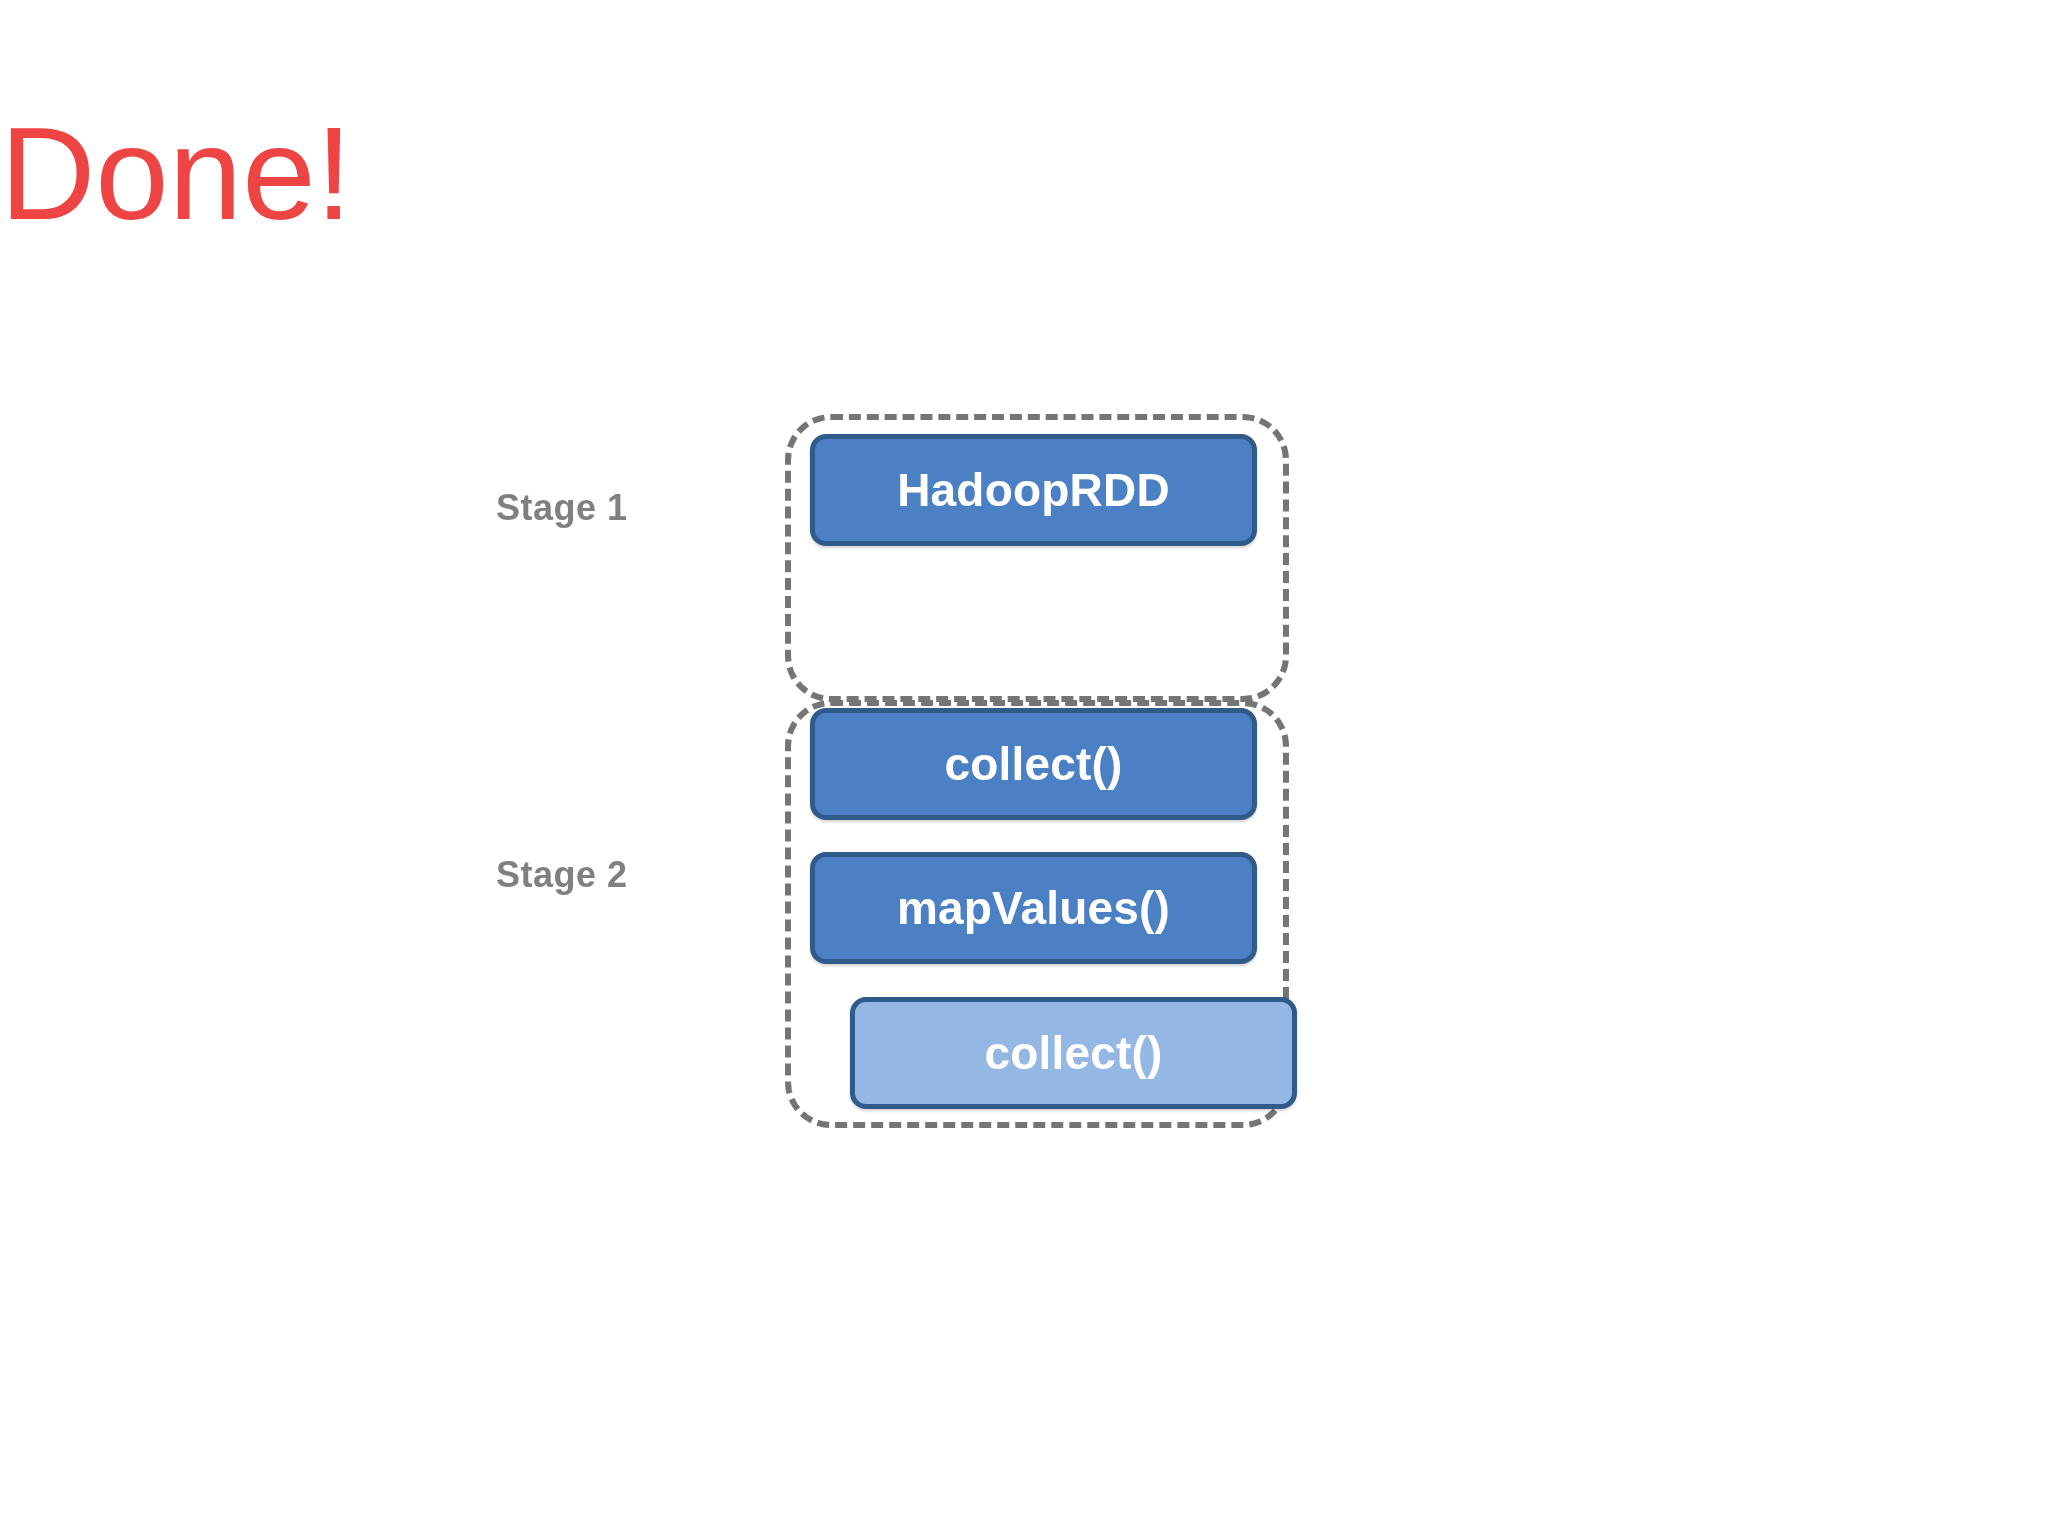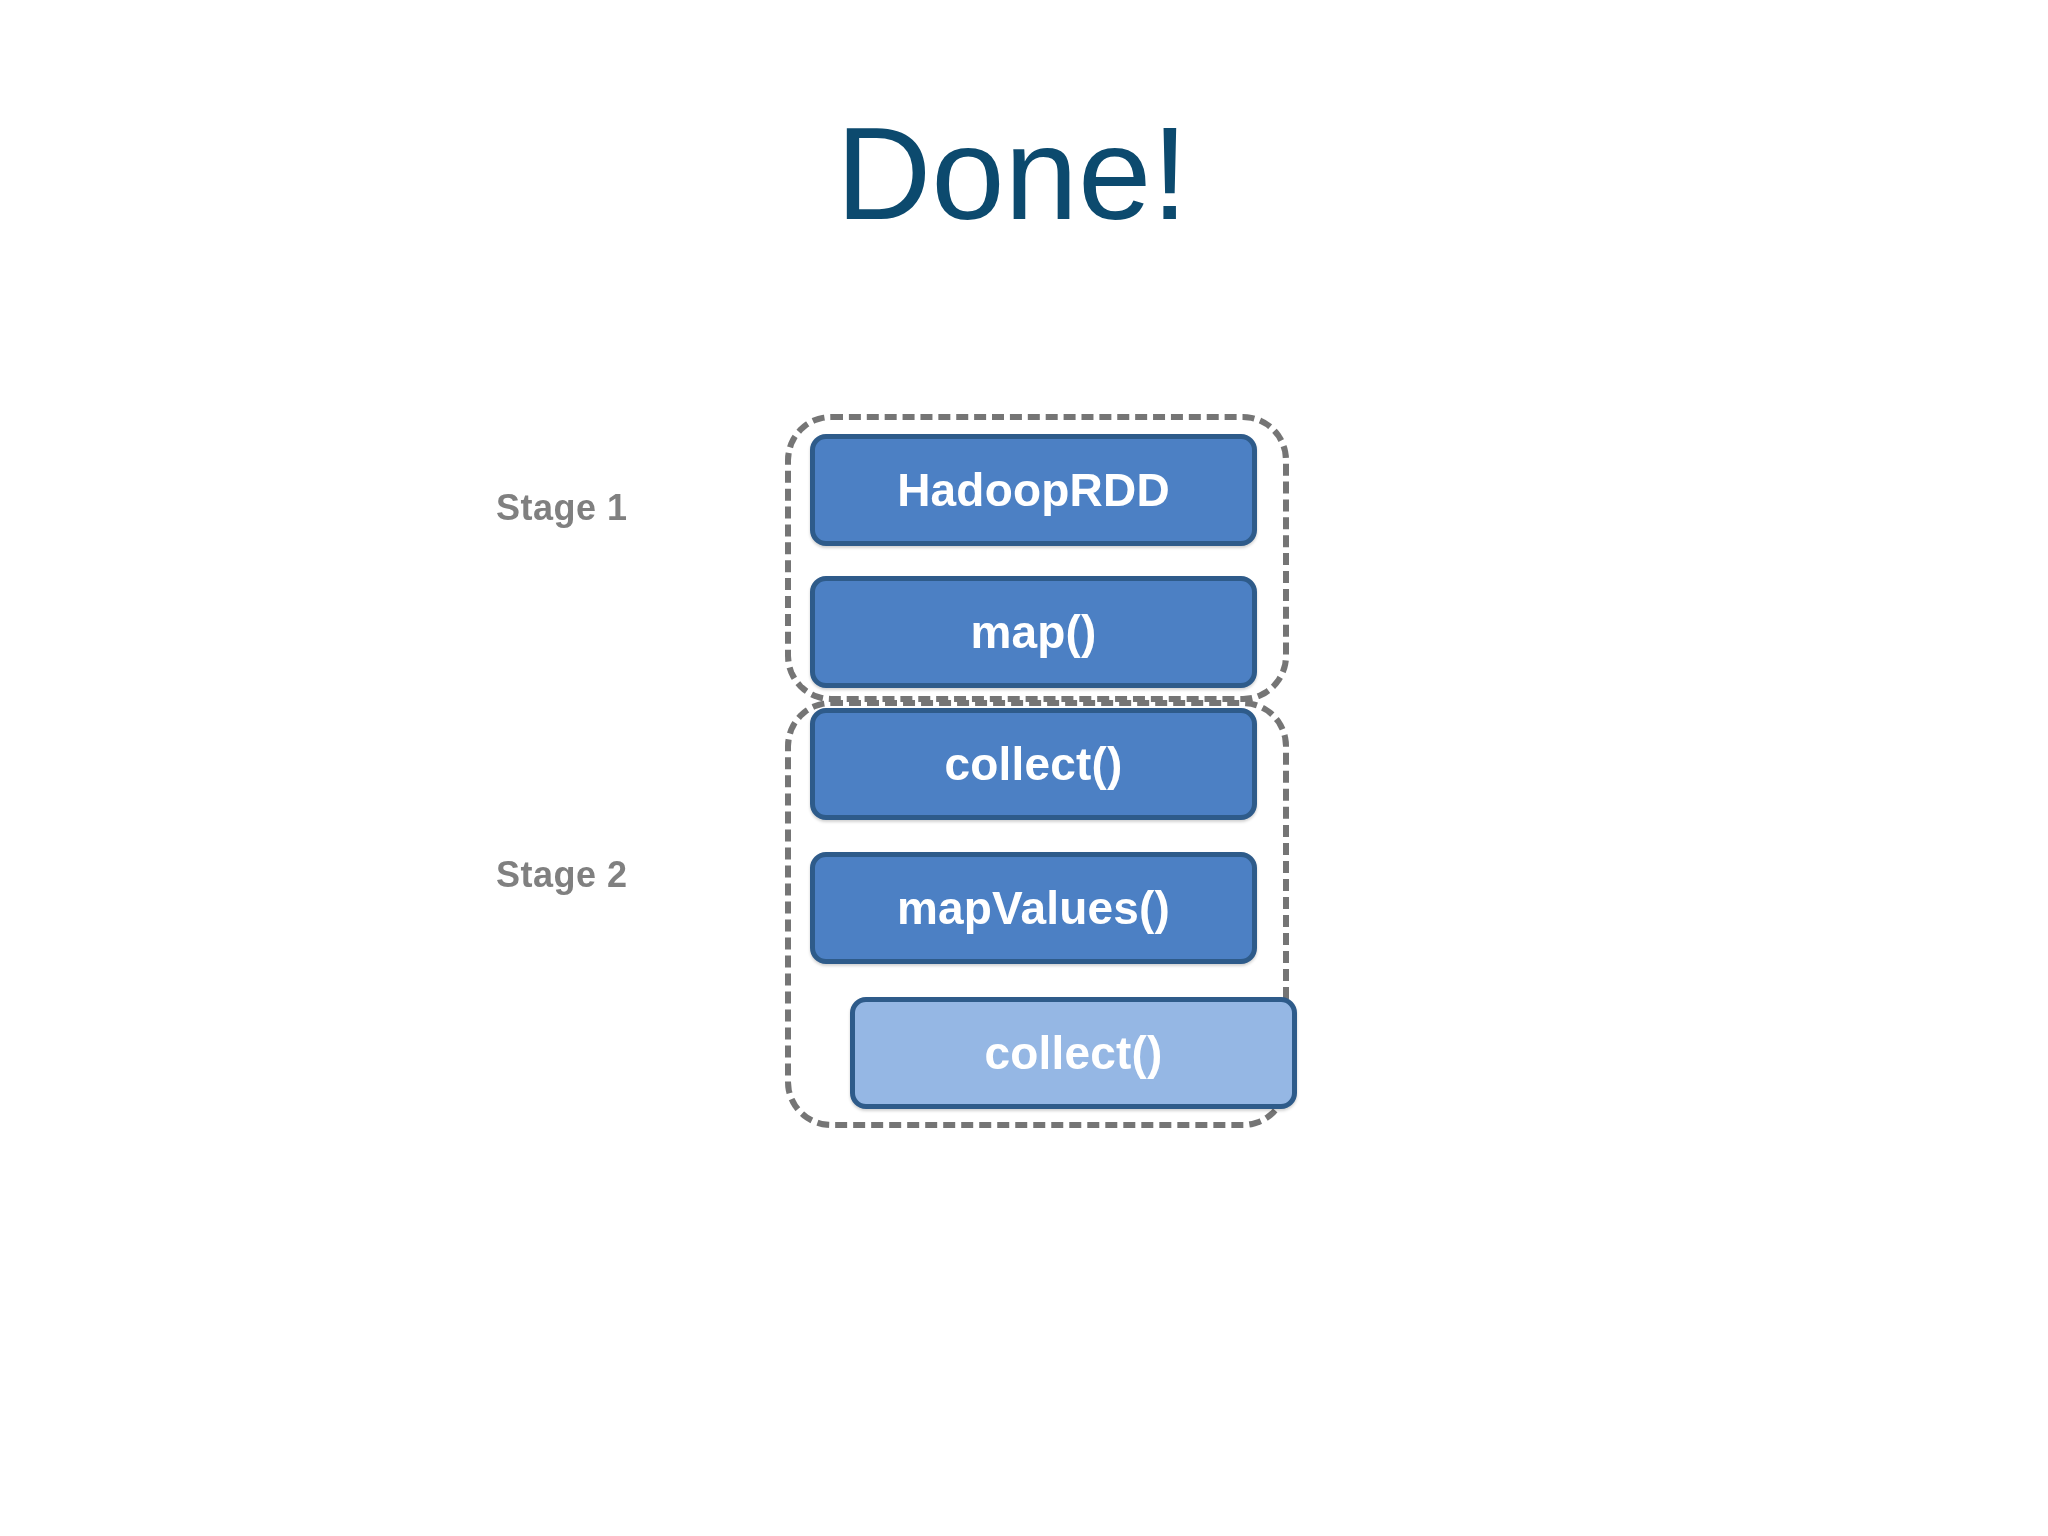--- a/index.html
+++ b/index.html
@@ -20,25 +20,24 @@
     background: #ffffff;
     overflow: hidden;
   }
 
   
   #slide-title {
     position: absolute;
     left: 0;
     top: 98px;
     width: 2024px;
-    text-align: center;
     font-size: 132px;
     font-weight: 300;
     letter-spacing: 0px;
-    color: #0c4a6e;
+    color: #ef4444;
     line-height: 1.15;
     white-space: nowrap;
   }
 
   
   .stage-label {
     position: absolute;
     color: #808080;
     font-size: 36px;
     font-weight: 700;
@@ -108,21 +107,20 @@
   <div class="stage-label" id="stage-1-label">Stage 1</div>
 
   <div class="stage-label" id="stage-2-label">Stage 2</div>
 
   <div class="stage-group" id="stage-group-1"></div>
 
   <div class="stage-group" id="stage-group-2"></div>
 
   <div class="rdd-box fill-dark" id="rdd-box-0">HadoopRDD</div>
 
-  <div class="rdd-box fill-dark" id="rdd-box-1">map()</div>
 
   <div class="rdd-box fill-dark" id="rdd-box-2">collect()</div>
 
   <div class="rdd-box fill-dark" id="rdd-box-3">mapValues()</div>
 
   <div class="rdd-box fill-light" id="rdd-box-4">collect()</div>
 
 </div>
 
 </body></html>

